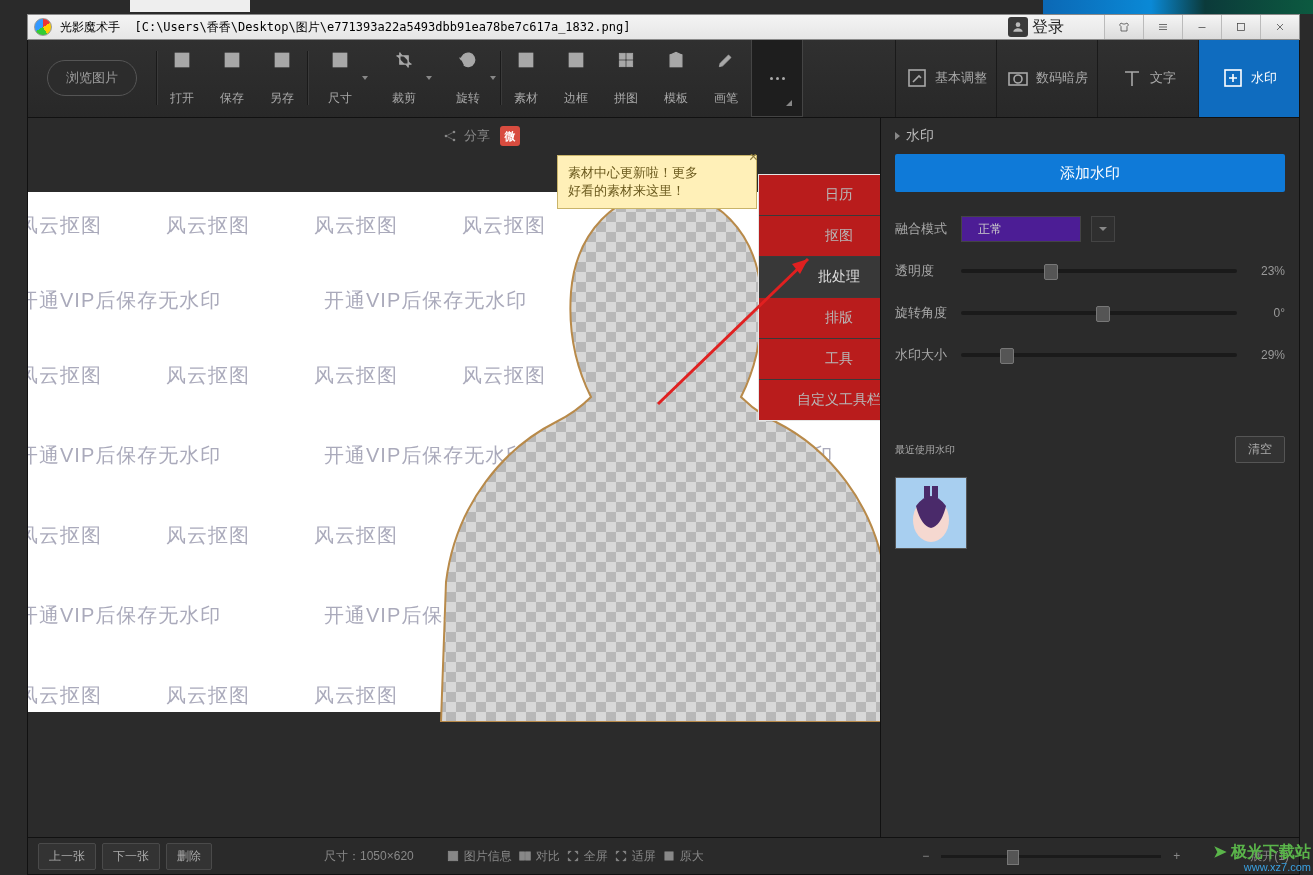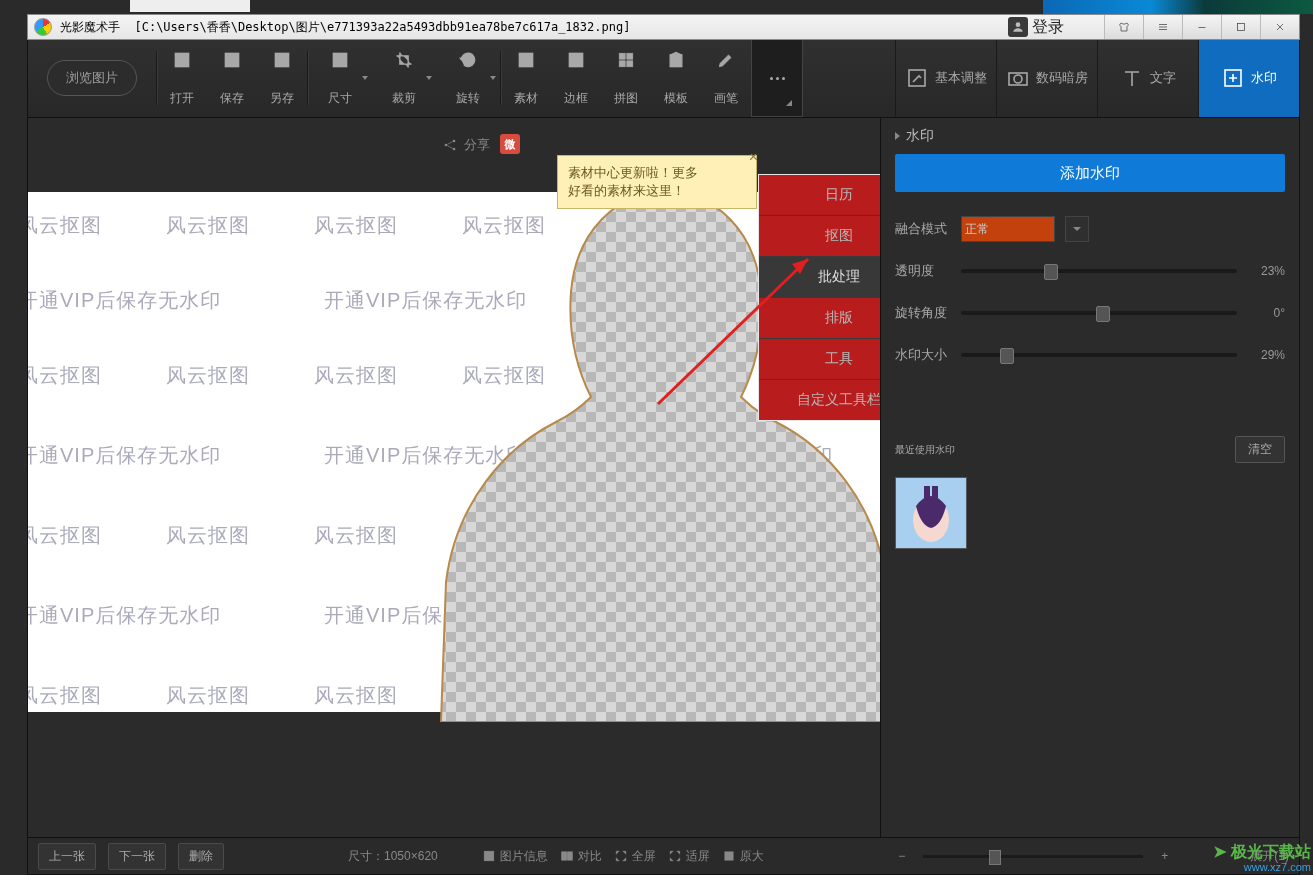--- a/index.html
+++ b/index.html
@@ -28,21 +28,21 @@
 .tab{width:100px;display:flex;flex-direction:row;align-items:center;justify-content:center;gap:6px;color:#a8a8a8;font-size:13px;border-left:1px solid #1a1a1a}
 .tab.active{background:#0f6cbf;color:#fff}
 .tab svg{width:24px;height:24px;fill:none;stroke:currentColor;stroke-width:1.6}
 .more-btn{width:50px;display:flex;flex-direction:column;align-items:center;justify-content:center;position:relative}
 .more-btn.active{background:#1e1e1e;border:1px solid #444}
 .more-dots{display:flex;gap:3px}
 .more-dots span{width:3px;height:3px;border-radius:50%;background:#aaa}
 .more-tri{position:absolute;bottom:10px;right:10px;width:0;height:0;border-left:6px solid transparent;border-bottom:6px solid #888}
 .content{flex:1;display:flex;min-height:0}
 .canvas-area{flex:1;display:flex;flex-direction:column;min-width:0}
-.canvas-top{height:36px;display:flex;align-items:flex-end;justify-content:flex-end;padding-right:360px;gap:10px;position:relative}
+.canvas-top{height:36px;display:flex;align-items:center;justify-content:flex-end;padding-right:360px;gap:10px;position:relative}
 .share{display:flex;align-items:center;gap:6px;color:#888;font-size:13px}
 .share svg{width:16px;height:16px;fill:#888}
 .social{width:20px;height:20px;border-radius:3px;display:flex;align-items:center;justify-content:center;font-size:11px;color:#fff;font-weight:bold}
 .canvas{flex:1;position:relative;overflow:hidden}
 .image{position:absolute;left:-12px;top:38px;width:880px;height:520px;background:#fff}
 .image::before{content:"";position:absolute;inset:0;background:repeating-linear-gradient(90deg,transparent 0 147px,rgba(0,0,0,0) 147px 148px)}
 .wm{position:absolute;color:#aab;font-size:20px;font-weight:500;letter-spacing:1px;white-space:nowrap}
 .silhouette{position:absolute;left:420px;top:-10px;width:460px;height:540px}
 .silhouette svg{width:100%;height:100%}
 .tooltip{position:absolute;left:529px;top:1px;width:178px;background:#fff0b8;border:1px solid #c9b46a;padding:8px 10px;color:#6b5a1e;font-size:13px;line-height:1.4;z-index:50}
@@ -52,33 +52,33 @@
 .dropdown .it:last-child{border-bottom:none}
 .dropdown .it.hi{background:#383838;color:#ddd}
 .arrow{position:absolute;left:620px;top:90px;width:180px;height:170px;z-index:45;pointer-events:none}
 .arrow svg{width:100%;height:100%}
 .side{width:390px;background:#2b2b2b;border-left:1px solid #111;padding:0 14px}
 .side-head{height:36px;display:flex;align-items:center;gap:6px;color:#bbb;font-size:14px}
 .side-head .tri{border-top:4px solid transparent;border-bottom:4px solid transparent;border-left:5px solid #888}
 .add-btn{height:38px;background:#0f7ad8;color:#fff;display:flex;align-items:center;justify-content:center;font-size:15px;border-radius:2px;margin-bottom:16px}
 .prop{display:flex;align-items:center;height:42px;gap:10px}
 .prop .lbl{width:56px;color:#aaa;font-size:13px}
-.select{width:86px;height:24px;background:#c2410c;border:1px solid #444;display:flex;align-items:center;padding:0 3px;color:#ccc;font-size:12px;position:relative}
+.select{width:86px;height:24px;background:#4c1d95;border:1px solid #444;display:flex;align-items:center;padding:0 16px;color:#ccc;font-size:12px;position:relative}
 .sel-arrow{width:22px;height:24px;background:#2f2f2f;border:1px solid #444;display:flex;align-items:center;justify-content:center}
 .sel-arrow span{border-left:4px solid transparent;border-right:4px solid transparent;border-top:4px solid #888}
 .slider{flex:1;height:4px;background:#1a1a1a;position:relative;border-radius:2px}
 .slider .knob{position:absolute;top:-5px;width:12px;height:14px;background:#555;border:1px solid #777;border-radius:2px}
 .val{width:38px;text-align:right;color:#999;font-size:12px}
 .recent{margin-top:60px}
 .recent-head{display:flex;align-items:center;justify-content:space-between;margin-bottom:14px}
 .recent-head span{color:#aaa;font-size:10px}
 .clear-btn{padding:4px 12px;background:#333;border:1px solid #555;color:#aaa;font-size:12px;border-radius:2px}
 .thumb{width:70px;height:70px;background:linear-gradient(135deg,#b8d8f5,#8cb8e8);border:1px solid #555;position:relative;overflow:hidden}
 .thumb svg{width:100%;height:100%}
-.footer{height:36px;background:#2a2a2a;border-top:1px solid #111;display:flex;align-items:center;padding:0 10px;gap:12px;color:#888;font-size:12px}
+.footer{height:36px;background:#2a2a2a;border-top:1px solid #111;display:flex;align-items:center;padding:0 10px;gap:6px;color:#888;font-size:12px}
 .fbtn{padding:4px 10px;background:#333;border:1px solid #4a4a4a;color:#aaa;border-radius:2px;font-size:12px}
 .fitem{display:flex;align-items:center;gap:4px}
 .fitem svg{width:14px;height:14px;fill:#888;stroke:#888}
 .zoom-slider{width:220px;height:3px;background:#1a1a1a;position:relative;margin:0 6px}
 .zoom-slider .knob{position:absolute;top:-5px;width:10px;height:13px;background:#555;border:1px solid #777}
 .logo-corner{position:absolute;bottom:2px;right:2px;color:#3aa0e0;font-size:11px;z-index:60;text-align:right;line-height:1.1}
 .logo-corner .g{color:#5ab54a;font-size:16px;font-weight:bold}
 </style>
 </head>
 <body>

